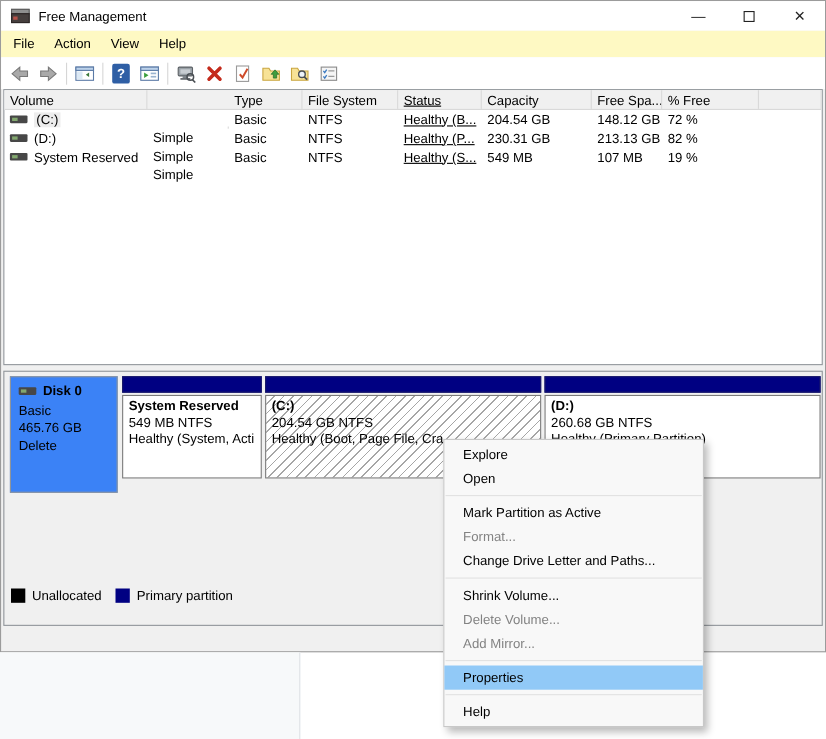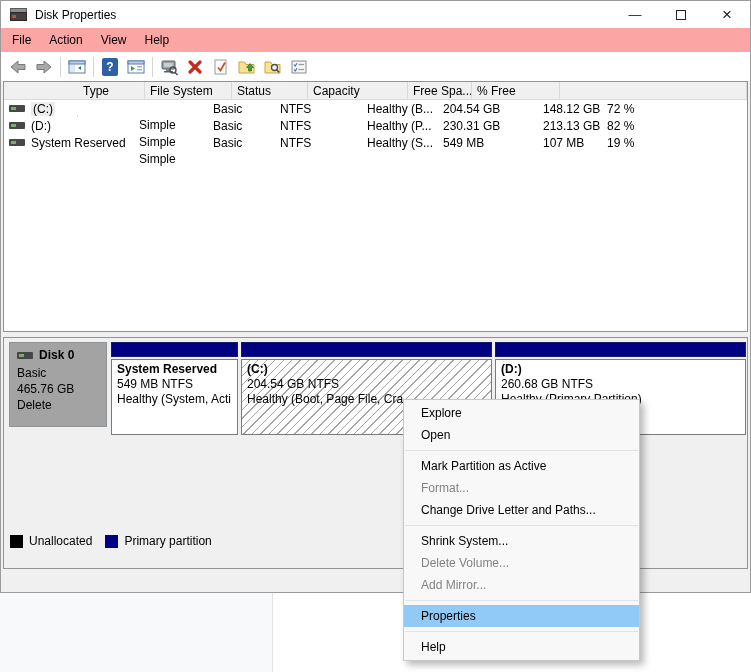--- a/index.html
+++ b/index.html
@@ -17,50 +17,50 @@
   .app-icon .top { position:absolute; left:0; top:0; width:17px; height:5px; background:#8f8f8f; border:1px solid #5a5a5a; }
   .app-icon .bot { position:absolute; left:0; top:4px; width:17px; height:9px; background:#463f3e; border:1px solid #2c2626; }
   .app-icon .dot { position:absolute; left:2px; top:7px; width:4px; height:3px; background:#b5524a; }
   .title-text { margin-left:8px; font-size:12px; }
   .win-controls { margin-left:auto; display:flex; height:100%; }
   .win-btn { width:46px; height:100%; display:flex; align-items:center; justify-content:center; font-size:13px; color:#222; }
   .maxi-box { width:10px; height:10px; border:1px solid #222; display:inline-block; }
   .close-glyph { font-size:17px; line-height:10px; }
 
   
-  .menubar { height:24px; background:#fca5a5; display:flex; align-items:center; padding-left:2px; }
+  .menubar { height:24px; background:#fef9c3; display:flex; align-items:center; padding-left:2px; }
   .menu-item { padding:3px 9px; font-size:12px; }
 
   
   .toolbar { height:29px; background:#ffffff; display:flex; align-items:center; padding-left:4px; }
   .tb-btn { width:26px; height:24px; display:flex; align-items:center; justify-content:center; }
   .tb-sep { width:1px; height:20px; background:#d6d6d6; margin:0 3px; }
   .help-box { width:16px; height:18px; background:#2f5fa5; color:#fff; font-weight:bold; font-size:12px;
     display:flex; align-items:center; justify-content:center; border-radius:2px; }
 
   
   .volume-pane { position:absolute; left:2px; top:80px; width:745px; height:251px;
     background:#ffffff; border:1px solid #8f9499; }
   .vt-header { display:flex; height:18px; background:#f0f0f0; border-bottom:1px solid #d9d9d9; }
   .vt-hcell { border-right:1px solid #d9d9d9; padding:2px 0 0 5px; font-size:12px; white-space:nowrap; overflow:hidden; }
   .vt-row { display:flex; height:17px; align-items:center; }
   .vt-cell { padding-left:5px; font-size:12px; white-space:nowrap; overflow:hidden; }
   .c-volume{width:130px;} .c-layout{width:74px;margin-top:33px;} .c-type{width:67px;} .c-fs{width:87px;}
-  .c-status{width:76px;} .c-capacity{width:100px;} .c-free{width:64px;} .c-pct{width:88px;} .c-fill{flex:1;}
+  .c-status{width:76px;text-decoration:underline;} .c-capacity{width:100px;} .c-free{width:64px;} .c-pct{width:88px;} .c-fill{flex:1;}
   .vol-cell-inner { display:flex; align-items:center; }
   .drive-icon { width:16px; height:7px; background:#474747; border-radius:1px; margin-right:6px; position:relative; flex:0 0 16px; }
   .drive-icon::after { content:""; position:absolute; left:2px; top:2px; width:5px; height:3px; background:#83a86f; }
   .sel-label { background:#ededed; padding:0 2px; }
 
   
   .graph-pane { position:absolute; left:2px; top:336px; width:745px; height:232px;
     background:#f0f0f0; border:1px solid #8f9499; }
   .disk-row { position:absolute; left:5px; top:4px; right:1px; height:93px; }
-  .disk-label { position:absolute; left:0; top:0; width:98px; height:85px;
-    background:#a3a3a3; border:1px solid #8f9499; padding:5px 0 0 7px; }
+  .disk-label { position:absolute; left:0; top:0; width:98px; height:106px;
+    background:#3b82f6; border:1px solid #8f9499; padding:5px 0 0 7px; }
   .disk-label .dl-line1 { display:flex; align-items:center; font-weight:bold; margin-bottom:3px; }
   .disk-label .dl-text { line-height:16px; }
   .partitions { position:absolute; left:102px; top:0; right:0; height:93px; display:flex; gap:3px; }
   .partition { display:flex; flex-direction:column; }
   .p-sr { width:127px; } .p-c { width:251px; } .p-d { flex:1; }
   .p-bar { height:15px; background:#000082; border:1px solid #1a1a66; margin-bottom:2px; }
   .p-body { flex:1; background:#fff; border:1px solid #7a7a7a; padding:2px 0 0 5px; overflow:hidden; }
   .p-body div { white-space:nowrap; line-height:15px; }
   .p-name { font-weight:bold; }
   .p-body.hatched { background:
@@ -93,21 +93,21 @@
 <body>
 
 <div class="window">
 
   <div class="titlebar">
     <span class="app-icon">
       <span class="top"></span>
         <span class="bot"></span>
         <span class="dot"></span>
     </span>
-    <span class="title-text">Disk Properties</span>
+    <span class="title-text">Free Management</span>
     <span class="win-controls">
       <span class="win-btn">
           <span>—</span>
         </span>
       <span class="win-btn">
           <span class="maxi-box"></span>
         </span>
       <span class="win-btn">
           <span class="close-glyph">×</span>
         </span>
@@ -195,20 +195,21 @@
           <path d="M5 7.5 L6.2 9 L8 6.2" fill="none" stroke="#3c7ac0" stroke-width="1.2"></path>
           <path d="M5 12.5 L6.2 14 L8 11.2" fill="none" stroke="#3c7ac0" stroke-width="1.2"></path>
           <line x1="9.5" y1="7.5" x2="15" y2="7.5" stroke="#9a9a9a" stroke-width="1.2"></line>
           <line x1="9.5" y1="12.5" x2="15" y2="12.5" stroke="#9a9a9a" stroke-width="1.2"></line>
         </svg>
     </span>
   </div>
 
   <div class="volume-pane">
     <div class="vt-header">
+      <div class="vt-hcell c-volume">Volume</div>
       <div class="vt-hcell c-layout">Layout</div>
       <div class="vt-hcell c-type">Type</div>
       <div class="vt-hcell c-fs">File System</div>
       <div class="vt-hcell c-status">Status</div>
       <div class="vt-hcell c-capacity">Capacity</div>
       <div class="vt-hcell c-free">Free Spa...</div>
       <div class="vt-hcell c-pct">% Free</div>
       <div class="vt-hcell c-fill"></div>
     </div>
 
@@ -317,20 +318,20 @@
 <div class="desktop-left"></div>
 
 <div class="context-menu">
   <div class="cm-item">Explore</div>
   <div class="cm-item">Open</div>
   <div class="cm-sep"></div>
   <div class="cm-item">Mark Partition as Active</div>
   <div class="cm-item disabled">Format...</div>
   <div class="cm-item">Change Drive Letter and Paths...</div>
   <div class="cm-sep"></div>
-  <div class="cm-item">Shrink System...</div>
+  <div class="cm-item">Shrink Volume...</div>
   <div class="cm-item disabled">Delete Volume...</div>
   <div class="cm-item disabled">Add Mirror...</div>
   <div class="cm-sep"></div>
   <div class="cm-item highlighted">Properties</div>
   <div class="cm-sep"></div>
   <div class="cm-item">Help</div>
 </div>
 
 </body></html>

